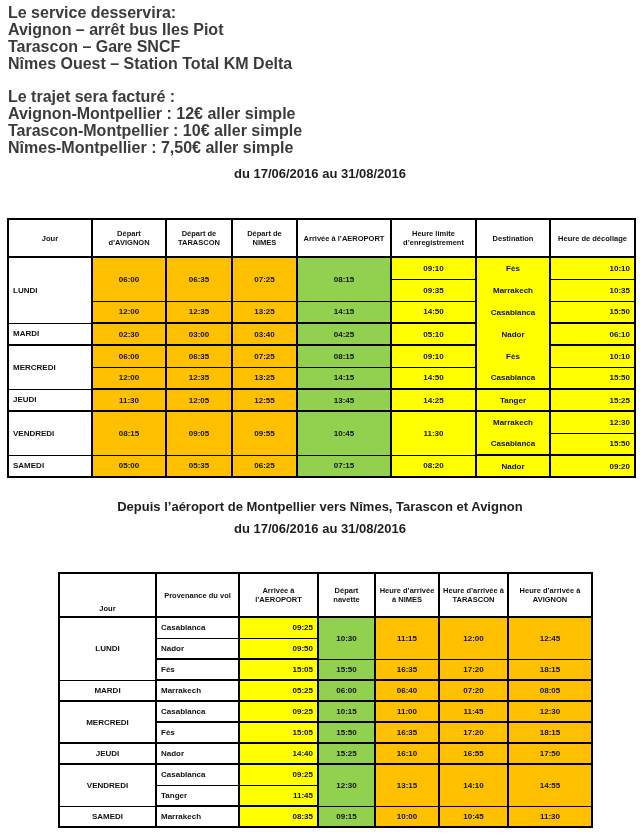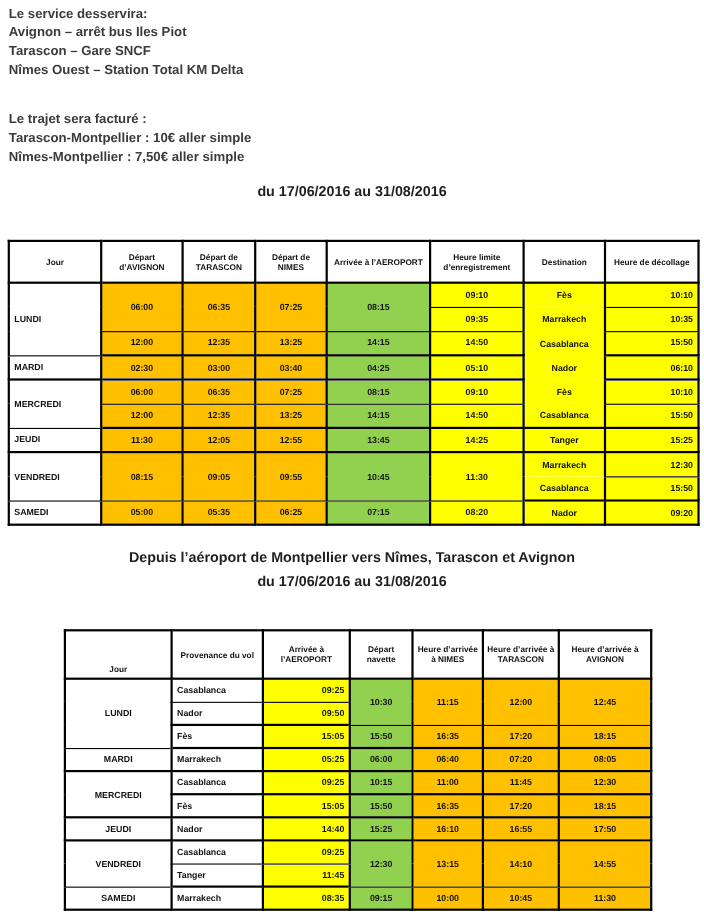--- a/index.html
+++ b/index.html
@@ -1,22 +1,22 @@
 <!DOCTYPE html>
 <html><head>
 <meta charset="utf-8">
 <style>
   html,body{margin:0;padding:0;background:#fff;}
   .page{position:relative;width:640px;height:837px;background:#fff;overflow:hidden;
         font-family:"Liberation Sans",sans-serif;color:#1a1a1a;}
   
-  .intro{position:absolute;left:8px;top:4px;font-size:12px;font-weight:bold;
+  .intro{position:absolute;left:8px;top:4px;font-size:16px;font-weight:bold;
          color:#3b3b3b;line-height:17px;}
   .intro p{margin:0;}
-  .intro .block2{margin-top:28px;}
+  .intro .block2{margin-top:16px;}
   
   .doc-title{position:absolute;left:0;width:640px;text-align:center;font-weight:bold;
              color:#1f1f1f;font-size:13px;line-height:22px;}
   #title1{top:163px;}
   #title2{top:496px;}
   
   table{border-collapse:collapse;table-layout:fixed;position:absolute;background:#fff;}
   #table1{left:7px;top:218px;width:627px;}
   #table2{left:58px;top:572px;width:533px;}
   th,td{border-color:#000;border-style:solid;font-weight:bold;color:#111;
@@ -44,20 +44,21 @@
 <body>
 
 <div class="page">
 
   <div class="intro">
     <p>Le service desservira:</p>
     <p>Avignon – arrêt bus Iles Piot</p>
     <p>Tarascon – Gare SNCF</p>
     <p>Nîmes Ouest – Station Total KM Delta</p>
     <p class="block2">Le trajet sera facturé :</p>
+    <p>Avignon-Montpellier : 12€ aller simple</p>
     <p>Tarascon-Montpellier : 10€ aller simple</p>
     <p>Nîmes-Montpellier : 7,50€ aller simple</p>
   </div>
 
   <div class="doc-title" id="title1">
     <div>du 17/06/2016 au 31/08/2016</div>
   </div>
 
   <table id="table1">
     <colgroup>

